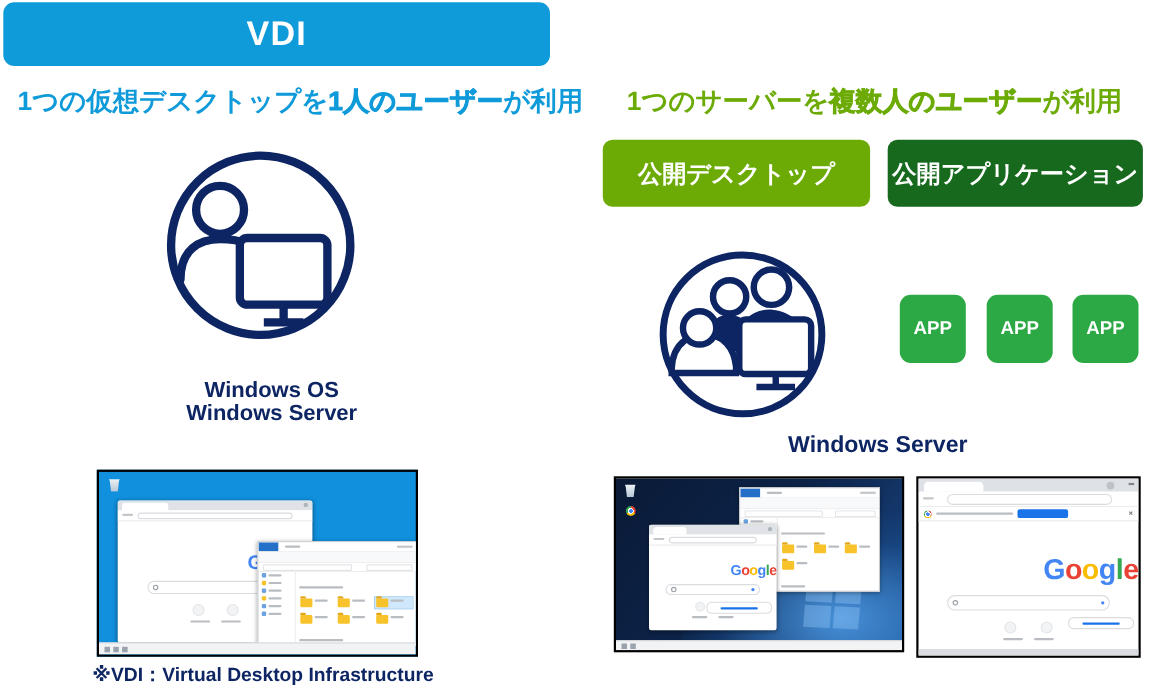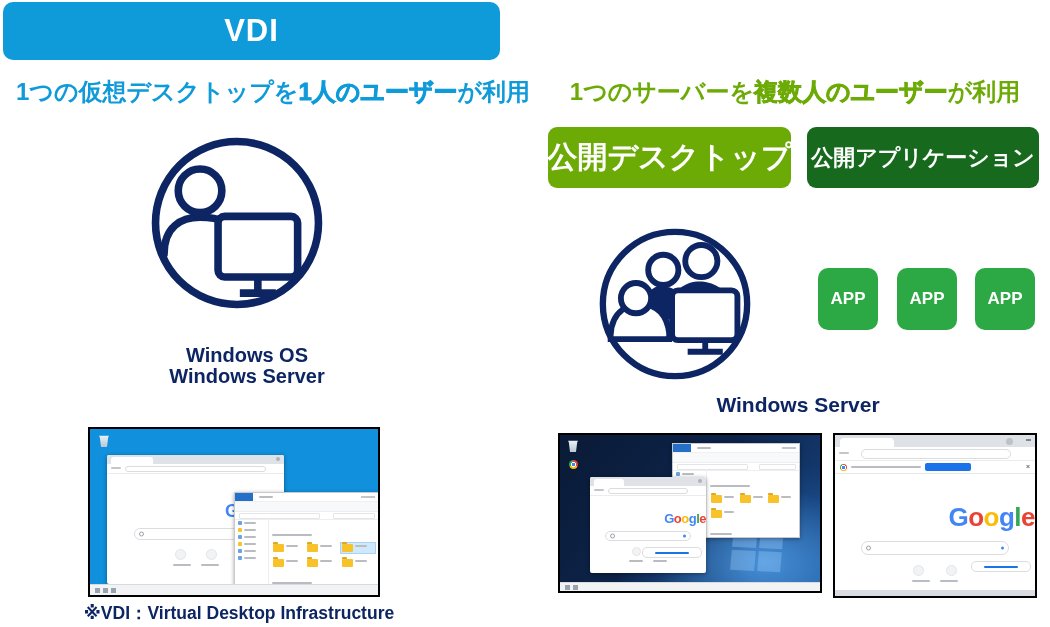--- a/index.html
+++ b/index.html
@@ -14,21 +14,21 @@
 
   
   .sub{position:absolute;top:76px;font-size:24px;font-weight:bold;white-space:nowrap;text-align:center;}
   .sub-vdi{left:16px;width:464px;color:var(--vdi-blue);}
   .sub-rdsh{left:545px;width:500px;color:var(--rdsh-green);}
   .sub .em{font-weight:900;-webkit-text-stroke:0.8px currentColor;}
 
   
   .pubbtn{position:absolute;top:127px;height:61px;border-radius:9px;color:#fff;font-weight:bold;
           display:flex;align-items:center;justify-content:center;white-space:nowrap;}
-  .pub-desktop{left:548px;width:243px;background:var(--rdsh-green);font-size:30px;}
+  .pub-desktop{left:548px;width:243px;background:var(--rdsh-green);font-size:22px;}
   .pub-app{left:807px;width:232px;background:var(--dark-green);font-size:22px;}
 
   
   .icon-vdi{position:absolute;left:147px;top:133px;width:180px;height:180px;}
   .icon-rdsh{position:absolute;left:597px;top:226px;width:156px;height:156px;}
 
   
   .os-labels{position:absolute;left:97px;top:345px;width:300px;text-align:center;
              color:var(--navy);font-weight:bold;font-size:20px;line-height:21px;}
   .server-label{position:absolute;left:648px;top:393px;width:300px;text-align:center;

